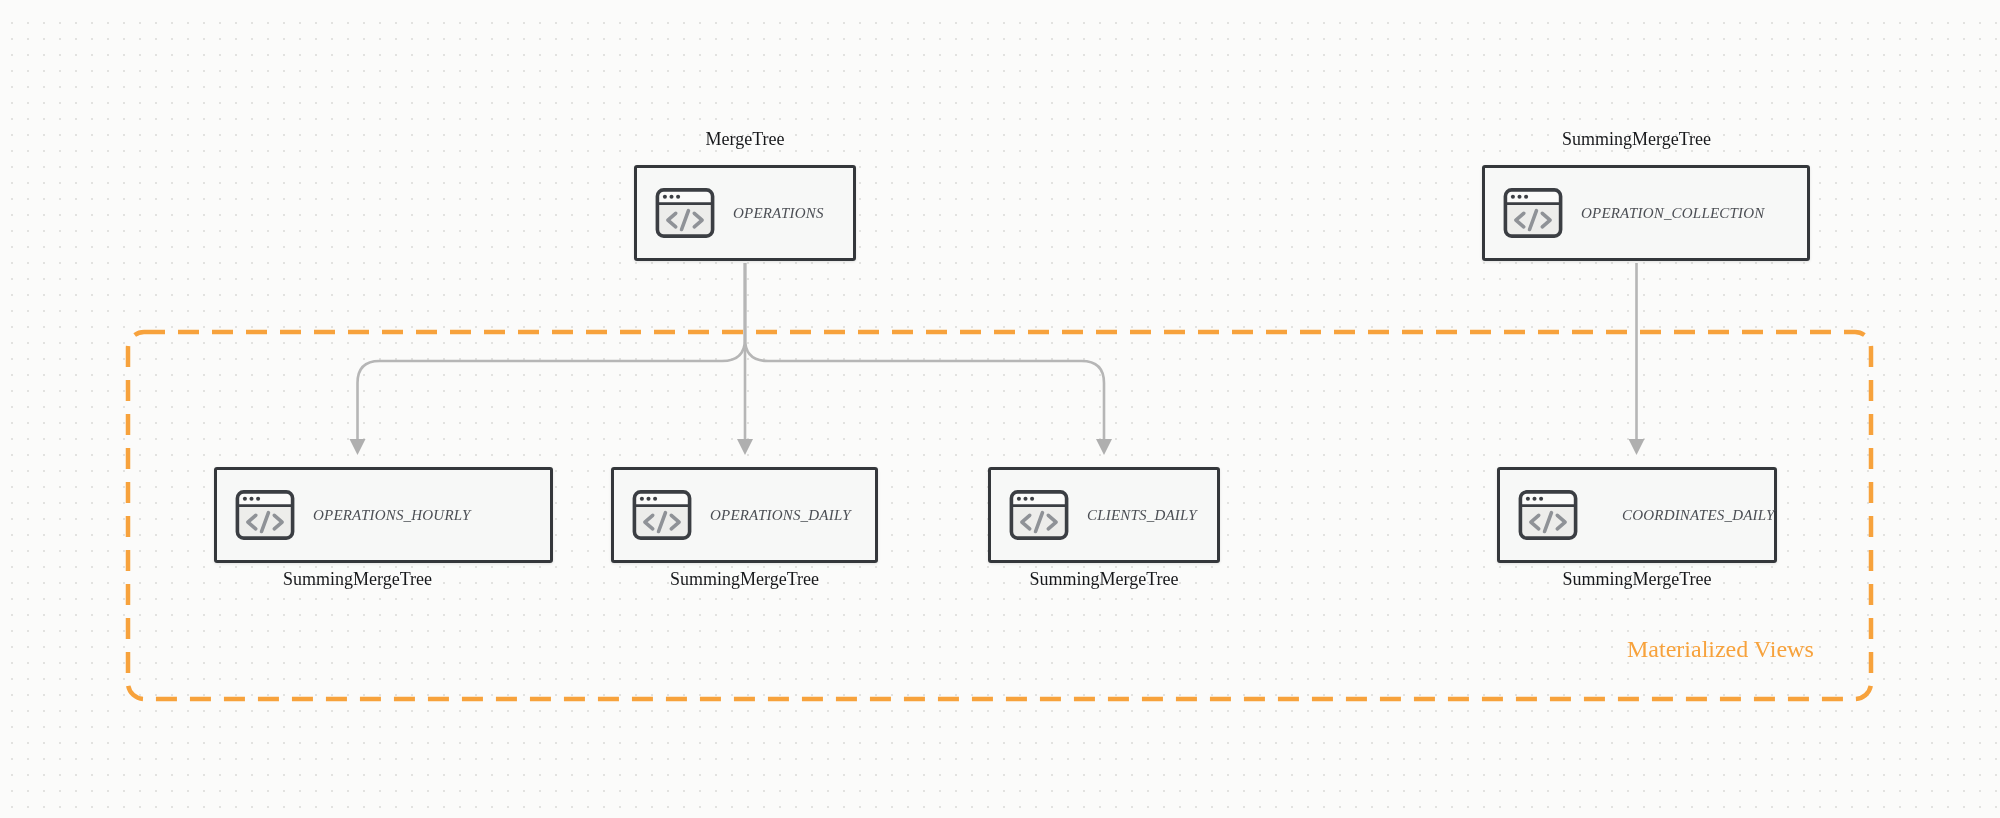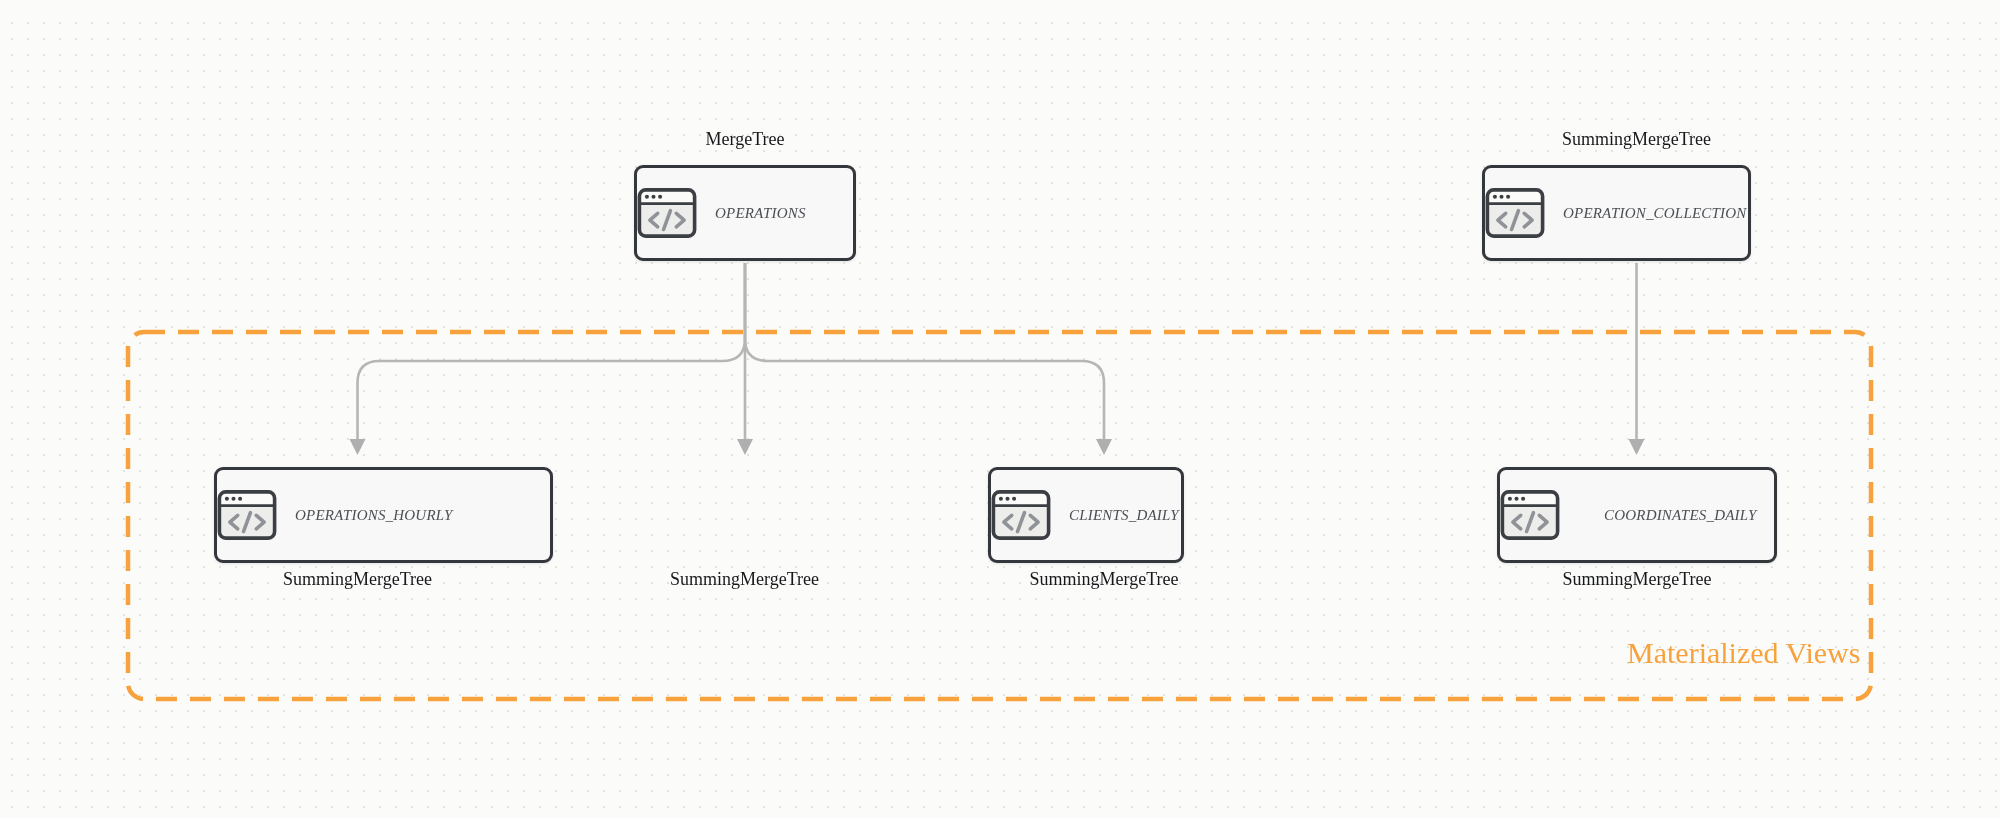--- a/index.html
+++ b/index.html
@@ -20,45 +20,45 @@
     left: 0; top: 0;
     width: 2000px; height: 818px;
     pointer-events: none;
   }
   .node {
     position: absolute;
     height: 96px;
     box-sizing: border-box;
     background: #F7F8F7;
     border: 3px solid #34373B;
-    border-radius: 9px;
+    border-radius: 3px;
     display: flex;
     align-items: center;
-    padding-left: 0;
+    padding-left: 18px;
     gap: 18px;
     box-shadow: 0 1px 3px rgba(0,0,0,0.10);
   }
   .node-icon { display: flex; flex: 0 0 auto; }
   .node-label {
     font-style: italic;
     font-size: 15px;
     letter-spacing: 0.2px;
     color: #4B4E54;
     white-space: nowrap;
   }
   .engine-label {
     position: absolute;
     transform: translateX(-50%);
     font-size: 18px;
     color: #17181B;
     white-space: nowrap;
   }
   .group-label {
     position: absolute;
-    font-size: 30px;
+    font-size: 24px;
     font-weight: 500;
     color: #F7A23C;
     white-space: nowrap;
   }
 </style>
 </head>
 <body>
 
 <div class="canvas">
 
@@ -101,21 +101,21 @@
           <circle cx="11" cy="6.2" r="1.35" fill="#3B3E43"></circle>
           <circle cx="15.4" cy="6.2" r="1.35" fill="#3B3E43"></circle>
         <path d="M13.8 17.2 L8.6 21.7 L13.8 26.2" fill="none" stroke="#8F9297" stroke-width="2.4" stroke-linecap="round" stroke-linejoin="round"></path>
         <path d="M22.3 15.4 L17.7 28" fill="none" stroke="#8F9297" stroke-width="2.4" stroke-linecap="round"></path>
         <path d="M26.2 17.2 L31.4 21.7 L26.2 26.2" fill="none" stroke="#8F9297" stroke-width="2.4" stroke-linecap="round" stroke-linejoin="round"></path>
       </svg>
     </span>
     <span class="node-label">OPERATIONS</span>
   </div>
 
-  <div class="node" style="left:1482px; top:156px; width:269px;">
+  <div class="node" style="left:1482px; top:156px; width:328px;">
     <span class="node-icon">
       <svg viewBox="0 0 40 34" width="60" height="52">
         <rect x="1.6" y="1.6" width="36.8" height="30.8" rx="4.2" fill="#EDEDEB"></rect>
         <path d="M1.6 10.8 V5.8 Q1.6 1.6 5.8 1.6 H34.2 Q38.4 1.6 38.4 5.8 V10.8 Z" fill="#FBFBFA"></path>
         <rect x="1.6" y="1.6" width="36.8" height="30.8" rx="4.2" fill="none" stroke="#3B3E43" stroke-width="2.4"></rect>
         <line x1="1.6" y1="10.8" x2="38.4" y2="10.8" stroke="#3B3E43" stroke-width="1.8"></line>
         <circle cx="6.6" cy="6.2" r="1.35" fill="#3B3E43"></circle>
           <circle cx="11" cy="6.2" r="1.35" fill="#3B3E43"></circle>
           <circle cx="15.4" cy="6.2" r="1.35" fill="#3B3E43"></circle>
         <path d="M13.8 17.2 L8.6 21.7 L13.8 26.2" fill="none" stroke="#8F9297" stroke-width="2.4" stroke-linecap="round" stroke-linejoin="round"></path>
@@ -137,22 +137,39 @@
           <circle cx="11" cy="6.2" r="1.35" fill="#3B3E43"></circle>
           <circle cx="15.4" cy="6.2" r="1.35" fill="#3B3E43"></circle>
         <path d="M13.8 17.2 L8.6 21.7 L13.8 26.2" fill="none" stroke="#8F9297" stroke-width="2.4" stroke-linecap="round" stroke-linejoin="round"></path>
         <path d="M22.3 15.4 L17.7 28" fill="none" stroke="#8F9297" stroke-width="2.4" stroke-linecap="round"></path>
         <path d="M26.2 17.2 L31.4 21.7 L26.2 26.2" fill="none" stroke="#8F9297" stroke-width="2.4" stroke-linecap="round" stroke-linejoin="round"></path>
       </svg>
     </span>
     <span class="node-label">OPERATIONS_HOURLY</span>
   </div>
 
-
-  <div class="node" style="left:988px; top:458px; width:196px;">
+  <div class="node" style="left:611px; top:458px; width:267px;">
+    <span class="node-icon">
+      <svg viewBox="0 0 40 34" width="60" height="52">
+        <rect x="1.6" y="1.6" width="36.8" height="30.8" rx="4.2" fill="#EDEDEB"></rect>
+        <path d="M1.6 10.8 V5.8 Q1.6 1.6 5.8 1.6 H34.2 Q38.4 1.6 38.4 5.8 V10.8 Z" fill="#FBFBFA"></path>
+        <rect x="1.6" y="1.6" width="36.8" height="30.8" rx="4.2" fill="none" stroke="#3B3E43" stroke-width="2.4"></rect>
+        <line x1="1.6" y1="10.8" x2="38.4" y2="10.8" stroke="#3B3E43" stroke-width="1.8"></line>
+        <circle cx="6.6" cy="6.2" r="1.35" fill="#3B3E43"></circle>
+          <circle cx="11" cy="6.2" r="1.35" fill="#3B3E43"></circle>
+          <circle cx="15.4" cy="6.2" r="1.35" fill="#3B3E43"></circle>
+        <path d="M13.8 17.2 L8.6 21.7 L13.8 26.2" fill="none" stroke="#8F9297" stroke-width="2.4" stroke-linecap="round" stroke-linejoin="round"></path>
+        <path d="M22.3 15.4 L17.7 28" fill="none" stroke="#8F9297" stroke-width="2.4" stroke-linecap="round"></path>
+        <path d="M26.2 17.2 L31.4 21.7 L26.2 26.2" fill="none" stroke="#8F9297" stroke-width="2.4" stroke-linecap="round" stroke-linejoin="round"></path>
+      </svg>
+    </span>
+    <span class="node-label">OPERATIONS_DAILY</span>
+  </div>
+
+  <div class="node" style="left:988px; top:458px; width:232px;">
     <span class="node-icon">
       <svg viewBox="0 0 40 34" width="60" height="52">
         <rect x="1.6" y="1.6" width="36.8" height="30.8" rx="4.2" fill="#EDEDEB"></rect>
         <path d="M1.6 10.8 V5.8 Q1.6 1.6 5.8 1.6 H34.2 Q38.4 1.6 38.4 5.8 V10.8 Z" fill="#FBFBFA"></path>
         <rect x="1.6" y="1.6" width="36.8" height="30.8" rx="4.2" fill="none" stroke="#3B3E43" stroke-width="2.4"></rect>
         <line x1="1.6" y1="10.8" x2="38.4" y2="10.8" stroke="#3B3E43" stroke-width="1.8"></line>
         <circle cx="6.6" cy="6.2" r="1.35" fill="#3B3E43"></circle>
           <circle cx="11" cy="6.2" r="1.35" fill="#3B3E43"></circle>
           <circle cx="15.4" cy="6.2" r="1.35" fill="#3B3E43"></circle>
         <path d="M13.8 17.2 L8.6 21.7 L13.8 26.2" fill="none" stroke="#8F9297" stroke-width="2.4" stroke-linecap="round" stroke-linejoin="round"></path>

